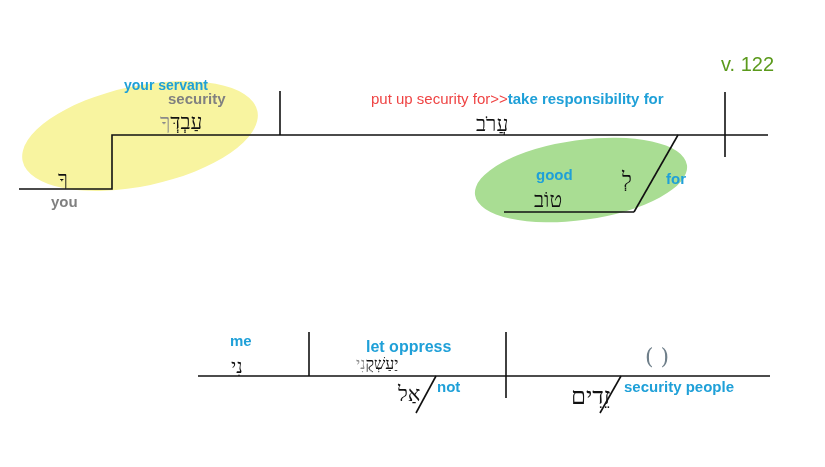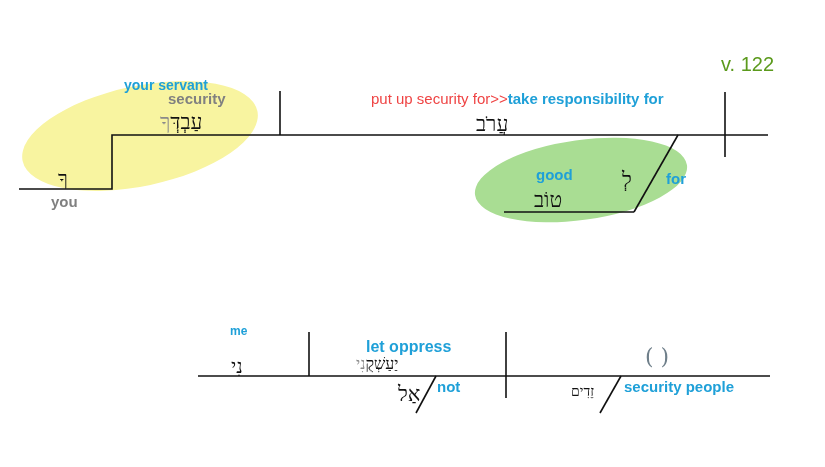--- a/index.html
+++ b/index.html
@@ -47,25 +47,25 @@
 <div class="heb" style="left:160px; top:104px; font-size:21px;"><span>עַבְדְּ</span><span class="dim">ךָ</span></div>
 
 <div class="lbl" style="left:335px; top:91px; font-size:15px;"><span class="blue-reg">put up security for&gt;&gt;</span><span class="blue">take responsibility for</span></div>
 <div class="heb" style="left:476px; top:106px; font-size:21px;text-align:center;">עֲרֹב</div>
 
 <div class="lbl blue" style="left:536px; top:167px; font-size:15px;">good</div>
 <div class="heb" style="left:534px; top:182px; font-size:21px;">טוֹב</div>
 <div class="heb" style="left:622px; top:162px; font-size:21px;">לְ</div>
 <div class="lbl blue" style="left:666px; top:171px; font-size:15px;">for</div>
 
-<div class="lbl blue" style="left:230px; top:325px; font-size:12px;text-align:right;">me</div>
+<div class="lbl blue" style="left:230px; top:333px; font-size:15px;text-align:right;">me</div>
 <div class="heb" style="left:231px; top:348px; font-size:20px;">נִי</div>
 
 <div class="lbl blue" style="left:366px; top:339px; font-size:16px;">let oppress</div>
 <div class="heb" style="left:356px; top:348px; font-size:16px;"><span>יַעַשְׁקֻ</span><span class="dim">נִי</span></div>
 
 <div class="heb" style="left:398px; top:376px; font-size:21px;">אַל</div>
 <div class="lbl blue" style="left:437px; top:379px; font-size:15px;">not</div>
 
 <div class="paren" style="left:645px; top:346px; font-size:22px;">( )</div>
 
-<div class="heb" style="left:571px; top:376px; font-size:14px;">זֵדִים</div>
+<div class="heb" style="left:571px; top:376px; font-size:24px;">זֵדִים</div>
 <div class="lbl blue" style="left:624px; top:379px; font-size:15px;">security people</div>
 
 </body></html>

